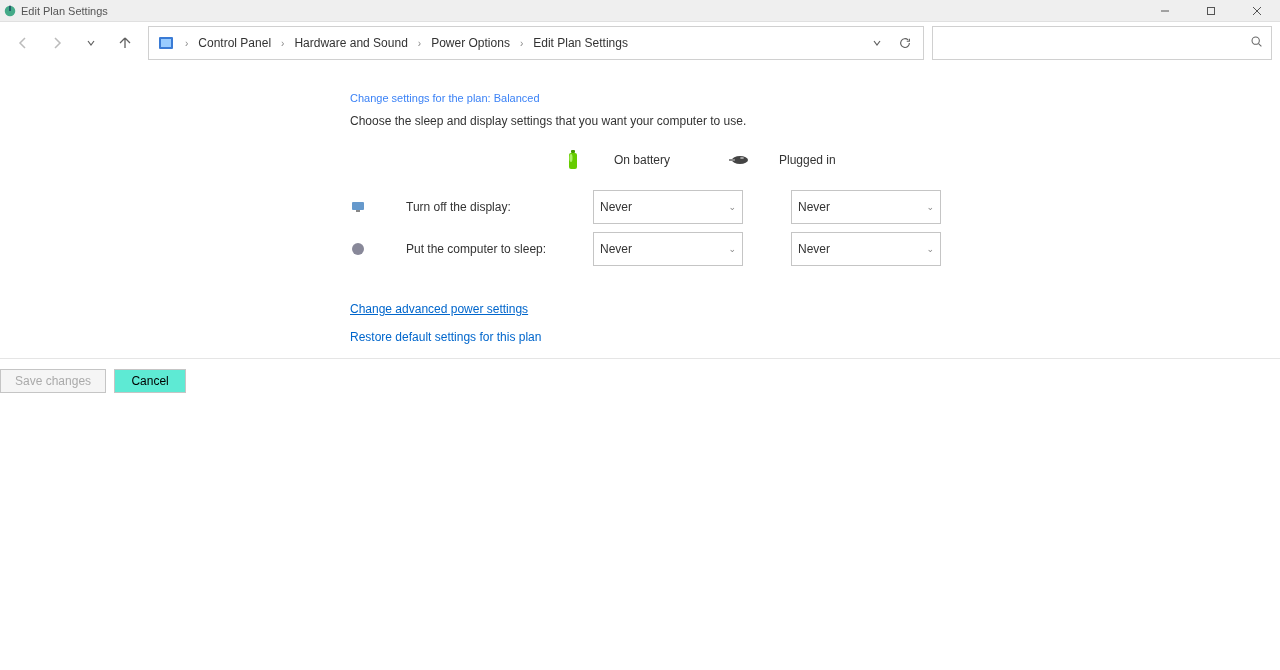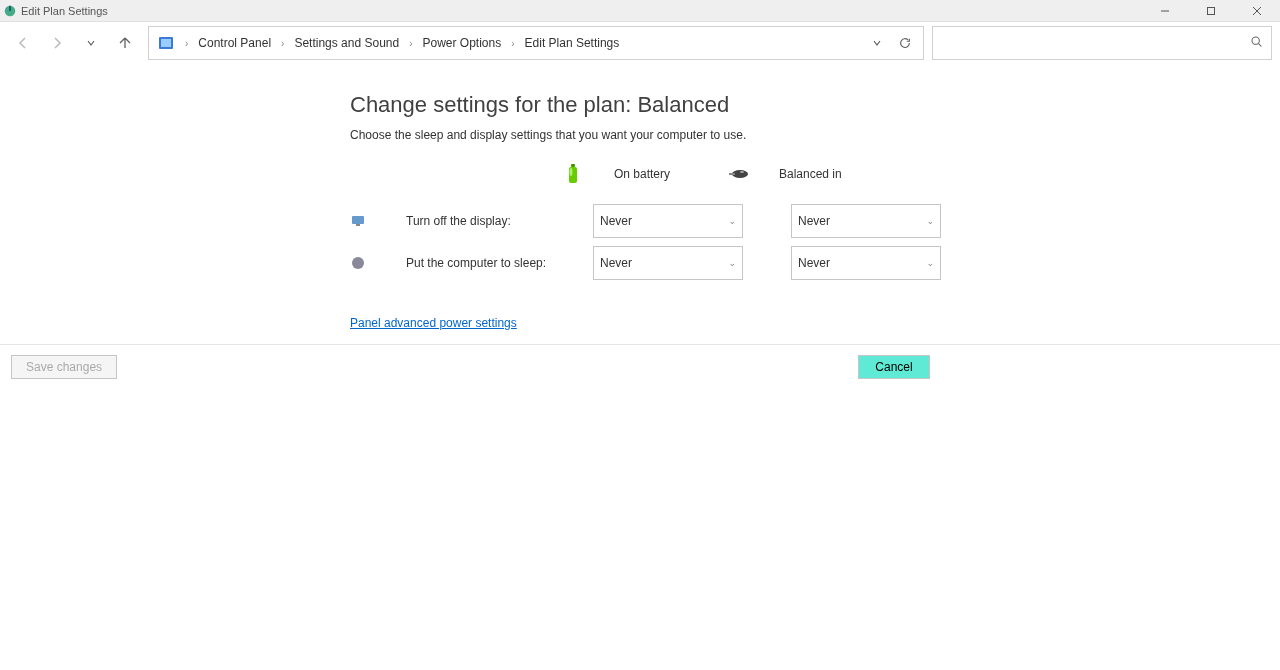--- a/index.html
+++ b/index.html
@@ -64,22 +64,22 @@
     .searchbox input {
       flex: 1; border: none; outline: none; font-size: 12px; background: transparent;
     }
     .search-icon { color: #666; font-size: 12px; }
 
     
     .content {
       padding: 28px 0 0 350px;
     }
     .page-title {
-      color: #404040;
-      font-size: 22px;
+      color: #3b82f6;
+      font-size: 11px;
       font-weight: 400;
       margin-bottom: 10px;
     }
     .page-subtitle {
       font-size: 12px;
       color: #333;
       margin-bottom: 12px;
     }
     .columns-header {
       display: flex;
@@ -119,22 +119,22 @@
     }
     .link.under { text-decoration: underline; }
 
     
     .footer-sep {
       border-top: 1px solid #e5e5e5;
       margin-top: 14px;
     }
     .footer {
       display: flex;
-      justify-content: space-between;
-      padding: 10px 350px 0 11px;
+      justify-content: flex-start;
+      padding: 10px 350px 0 0;
       gap: 8px;
     }
     .btn {
       min-width: 72px;
       height: 24px;
       border: 1px solid #c5c5c5;
       background: #5eead4;
       font-size: 12px;
       display: flex; align-items: center; justify-content: center;
       padding: 0 14px;
@@ -202,21 +202,21 @@
   <div class="addressbar">
     <span class="addr-icon">
       <svg viewBox="0 0 18 18">
           <rect x="2" y="3" width="14" height="12" rx="1" fill="#3a7bd5"></rect>
           <rect x="4" y="5" width="10" height="8" fill="#9cf"></rect>
         </svg>
     </span>
     <span class="addr-chevron">›</span>
     <span class="addr-segment">Control Panel</span>
     <span class="addr-chevron">›</span>
-    <span class="addr-segment">Settings and Sound</span>
+    <span class="addr-segment">Hardware and Sound</span>
     <span class="addr-chevron">›</span>
     <span class="addr-segment">Power Options</span>
     <span class="addr-chevron">›</span>
     <span class="addr-segment">Edit Plan Settings</span>
     <span class="addr-spacer"></span>
     <div class="addr-tail-btn">
       <svg width="10" height="10" viewBox="0 0 10 10">
           <path d="M2 3 L5 7 L8 3" fill="none" stroke="currentColor" stroke-width="1.2"></path>
         </svg>
     </div>
@@ -255,21 +255,21 @@
       <span>On battery</span>
     </div>
     <div class="col-label">
       <span class="plug-icon">
         <svg viewBox="0 0 26 26">
             <ellipse cx="15" cy="13" rx="8" ry="4" fill="#444"></ellipse>
             <rect x="4" y="12" width="6" height="2" fill="#888"></rect>
             <ellipse cx="17" cy="11" rx="2" ry="1" fill="#aaa"></ellipse>
           </svg>
       </span>
-      <span>Balanced in</span>
+      <span>Plugged in</span>
     </div>
   </div>
 
   <div class="setting-row">
     <span class="row-icon">
       <svg viewBox="0 0 16 16">
           <rect x="2" y="3" width="12" height="8" rx="1" fill="#69c"></rect>
           <rect x="6" y="11" width="4" height="2" fill="#888"></rect>
         </svg>
     </span>
@@ -296,21 +296,22 @@
       <span>Never</span>
       <span class="dropdown-chevron">⌄</span>
     </div>
     <div class="dropdown">
       <span>Never</span>
       <span class="dropdown-chevron">⌄</span>
     </div>
   </div>
 
   <div class="links">
-    <span class="link under">Panel advanced power settings</span>
+    <span class="link under">Change advanced power settings</span>
+    <span class="link">Restore default settings for this plan</span>
   </div>
 </div>
 
 <div class="footer-sep"></div>
 <div class="footer">
   <div class="btn disabled">Save changes</div>
   <div class="btn">Cancel</div>
 </div>
 
 </body></html>

